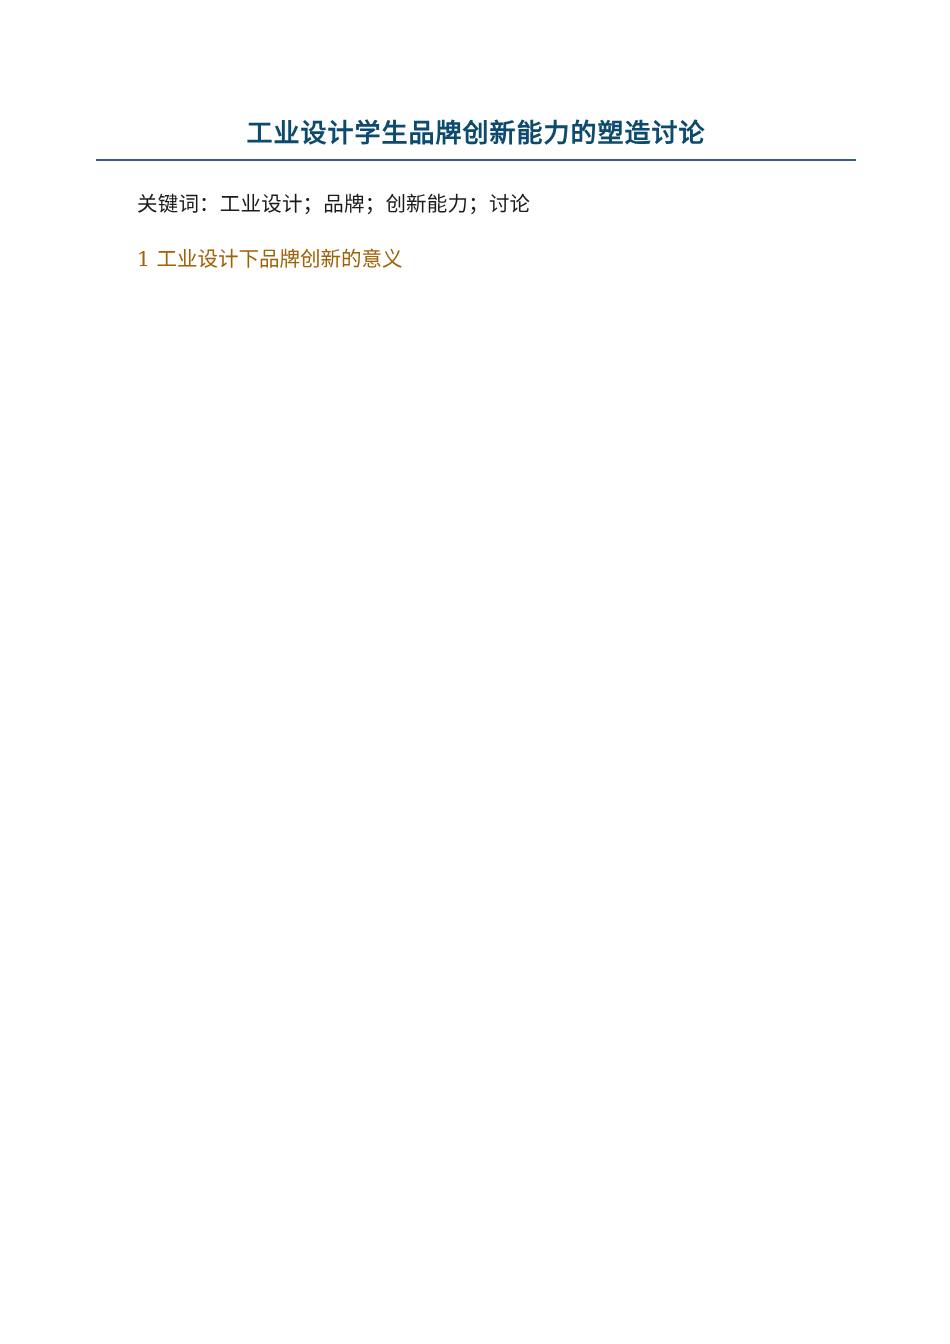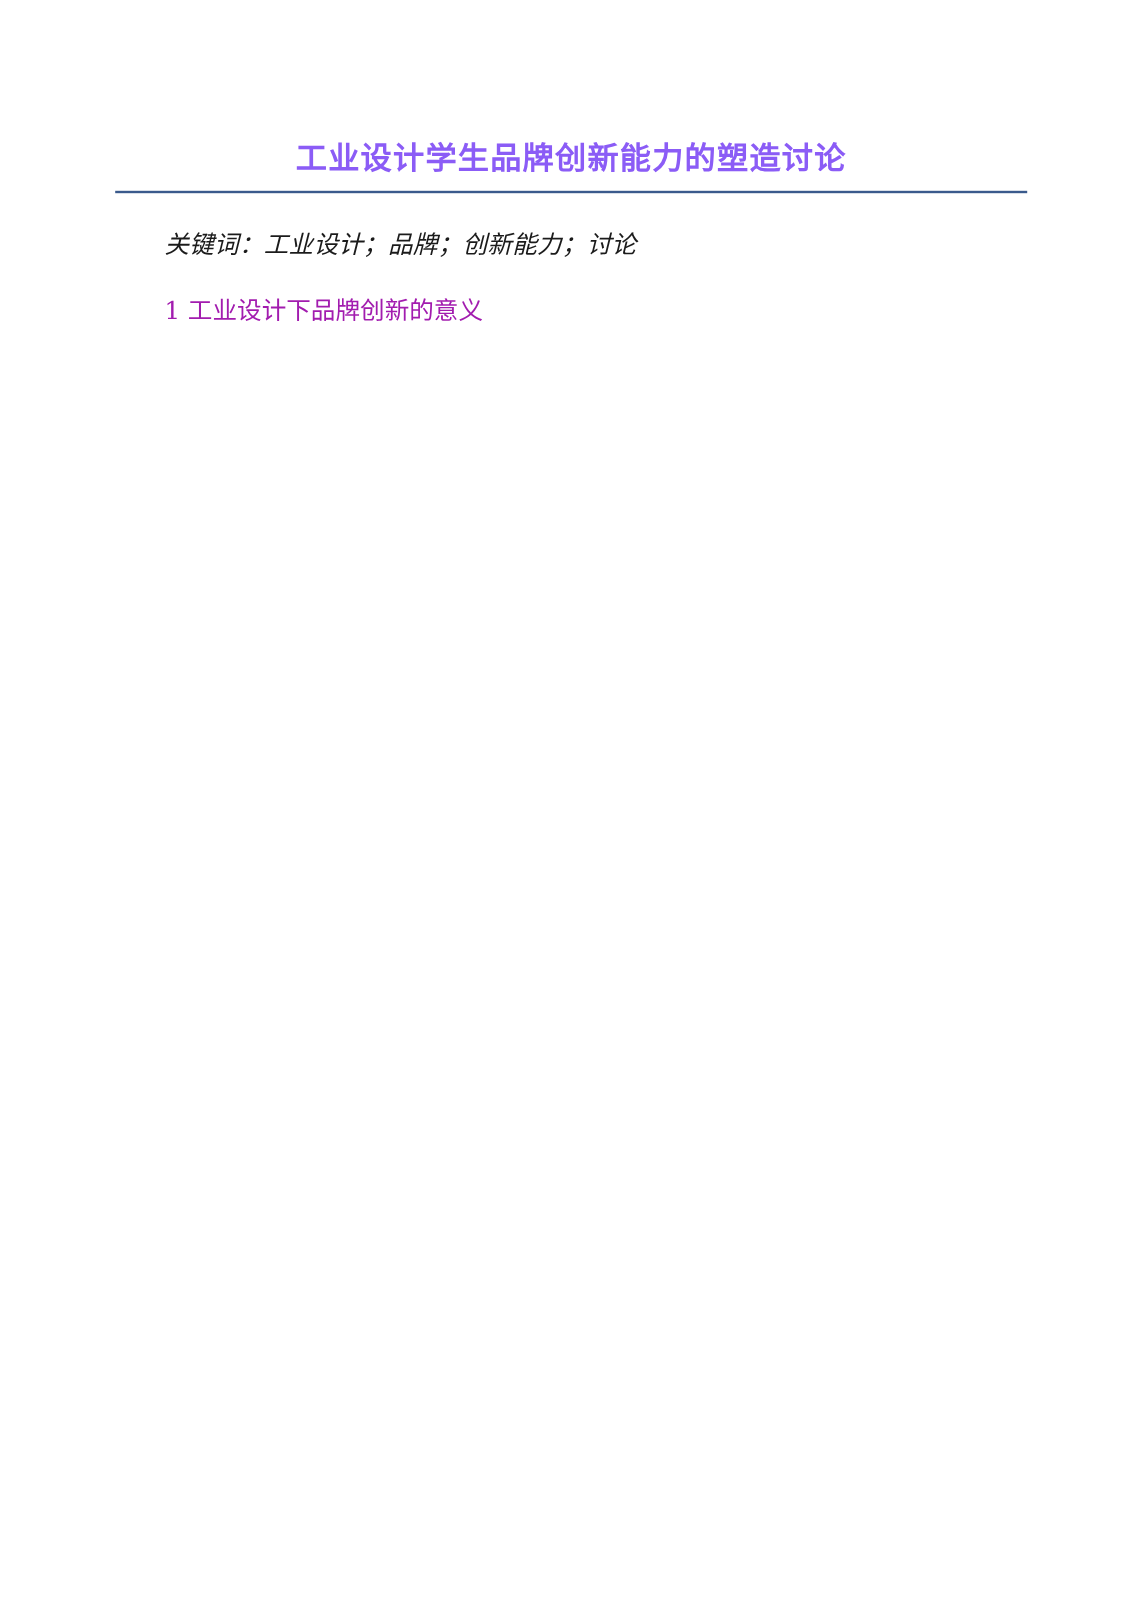--- a/index.html
+++ b/index.html
@@ -20,21 +20,21 @@
   .content {
     position: absolute;
     left: 96px;
     top: 96px;
     width: 760px;
   }
   .doc-title {
     font-family: "DejaVu Sans", "Liberation Sans", sans-serif;
     font-size: 26px;
     font-weight: 700;
-    color: #8b5cf6;
+    color: #0c4a6e;
     text-align: center;
     letter-spacing: 1px;
     line-height: 1.5;
     margin: 0 0 6px 0;
     padding-top: 18px;
   }
   .title-rule {
     height: 2px;
     background: #3a5a8c;
     width: 100%;
@@ -48,25 +48,24 @@
     margin: 0 0 12px 0;
     text-indent: 2em;
     color: #1b1b1b;
     letter-spacing: 0.2px;
   }
   p.section-heading {
     font-size: 20.5px;
     line-height: 1.92;
     margin: 14px 0 6px 0;
     text-indent: 2em;
-    color: #a21caf;
+    color: #a16207;
   }
   p.keywords {
     margin-bottom: 16px;
-    font-style: italic;
   }
 </style>
 </head>
 <body>
 
 <div class="page">
   <div class="content">
 
     <h1 class="doc-title">工业设计学生品牌创新能力的塑造讨论</h1>
 

